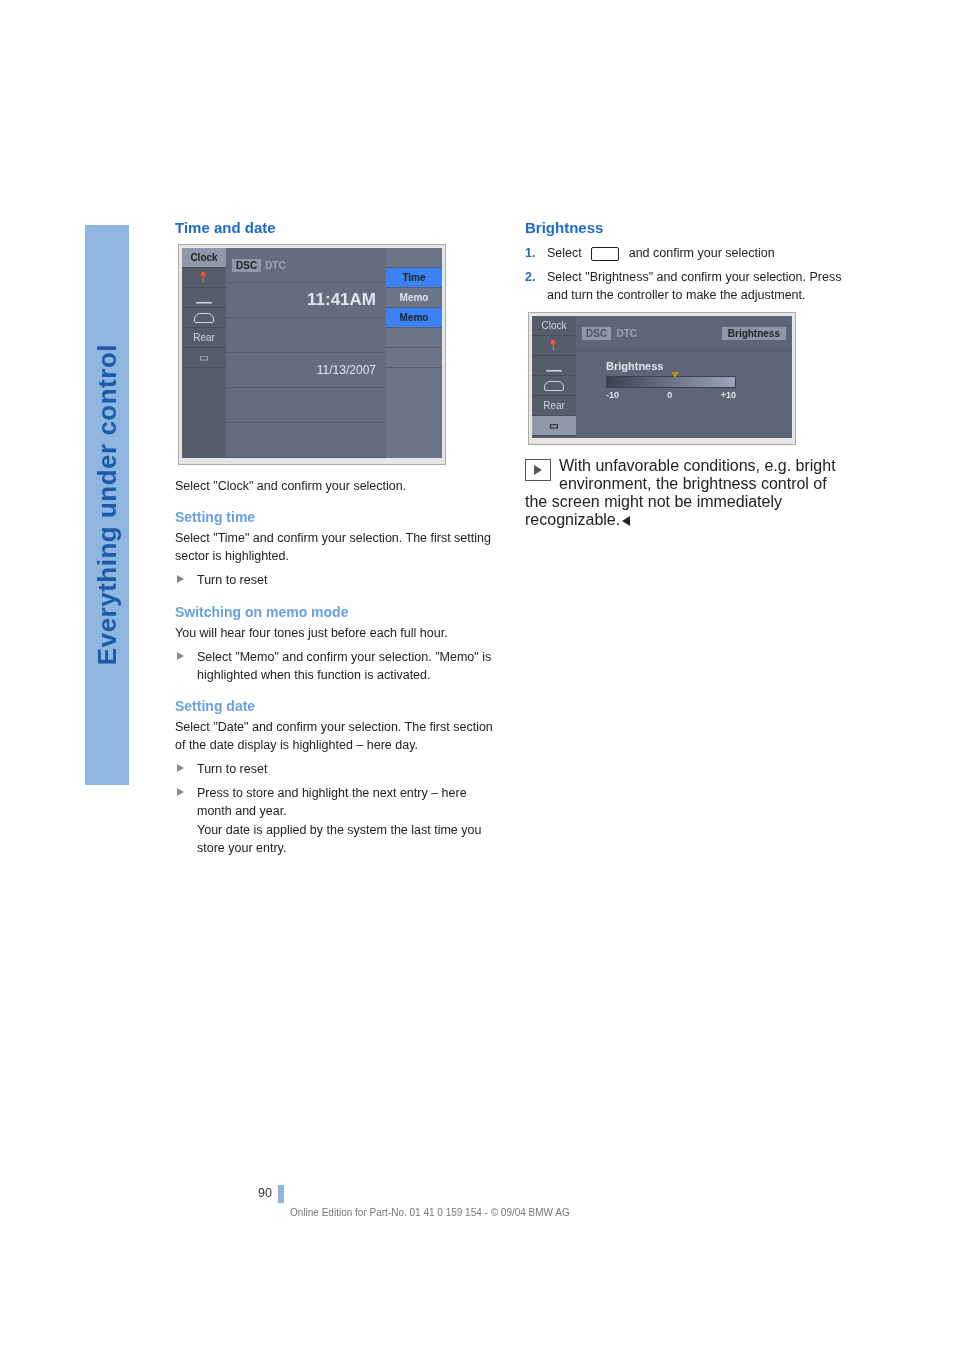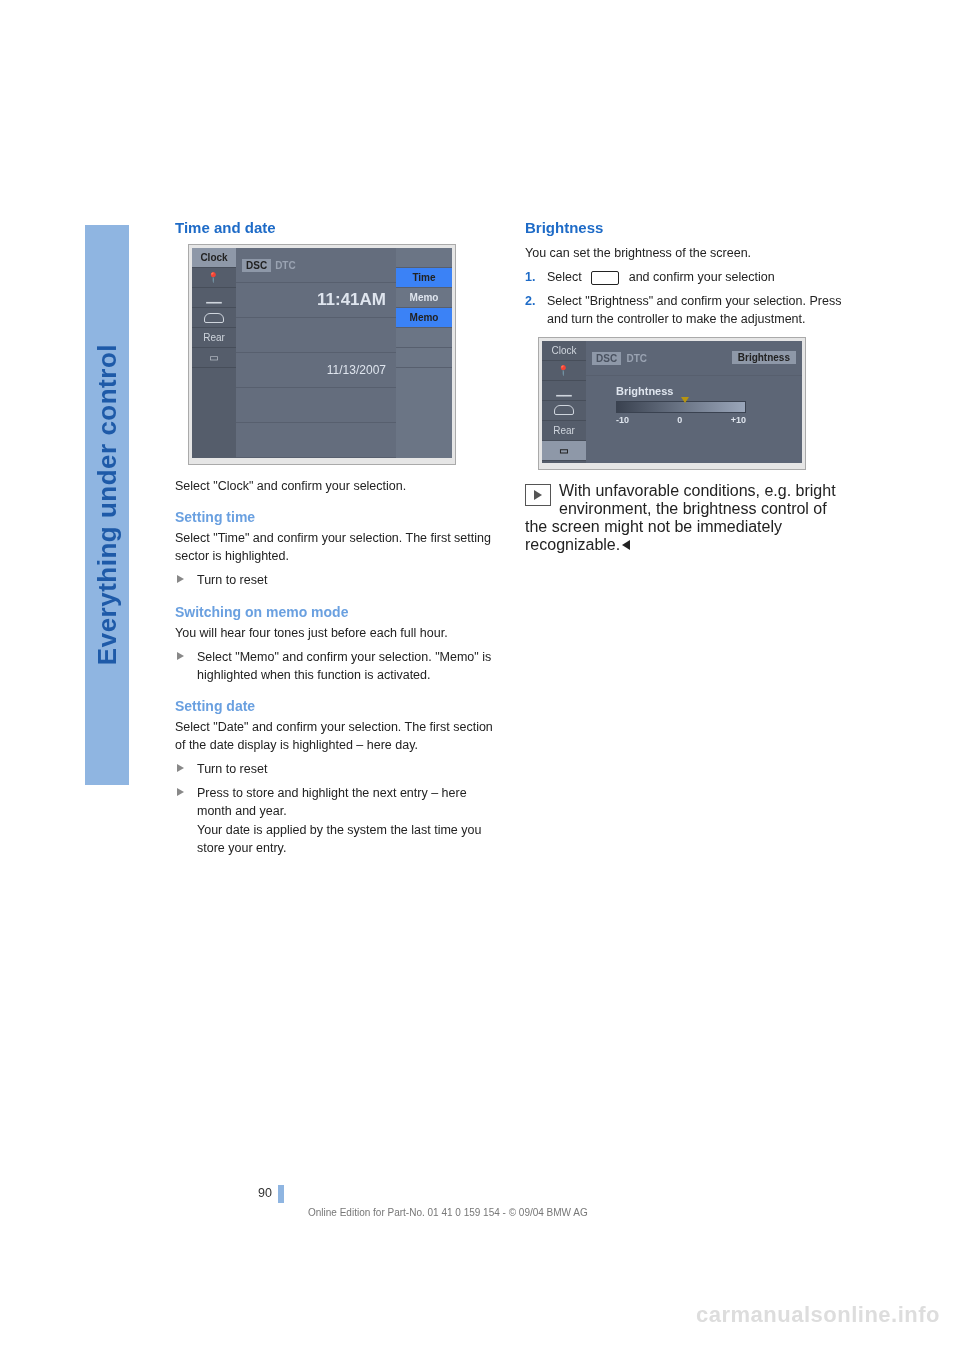--- a/index.html
+++ b/index.html
@@ -60,21 +60,21 @@
   .end-tri {
     display: inline-block; width: 0; height: 0; vertical-align: middle; margin-left: 2px;
     border-top: 5px solid transparent;
     border-bottom: 5px solid transparent;
     border-right: 8px solid #222;
   }
 
   
   .idrive {
     width: 268px; border: 1px solid #aaa; background: #e6e6e6; padding: 3px 3px 6px 3px;
-    margin: 8px 0 12px 13px; font-family: Arial, sans-serif;
+    margin: 8px 0 12px 3px; font-family: Arial, sans-serif;
   }
   .id-body { display: flex; background: #555d6b; }
   .id-left { width: 44px; background: #555d6b; }
   .id-left div { height: 20px; display:flex; align-items:center; justify-content:center; font-size:10px; color:#cfd5dd; border-bottom:1px solid #474e5a; }
   .id-left .sel { background: #8e98a8; color:#222; font-weight:bold; }
   .id-mid { flex:1; background:#646d7d; }
   .id-row { height:35px; border-bottom:1px solid #575f6e; display:flex; align-items:center; justify-content:flex-end; padding-right:10px; color:#dfe5ee; font-size:12px; }
   .id-right { width: 56px; background:#6b7585; }
   .id-right div { height:20px; display:flex; align-items:center; justify-content:center; font-size:10px; color:#dfe5ee; border-bottom:1px solid #575f6e; font-weight:bold; }
   .id-right .sel2 { background:#3b82f6; color:#222; }
@@ -90,21 +90,21 @@
   .br-labels { display:flex; justify-content:space-between; font-size:9px; color:#dfe5ee; margin-top:2px; font-weight:bold; }
 
   .pagenum {
     position: absolute; left: 258px; bottom: 155px;
     font-size: 12.5px; color: #333;
   }
   .pagenum::after {
     content:""; display:inline-block; width:6px; height:18px; background:#8fb5e1; margin-left:6px; vertical-align:middle;
   }
   .footer {
-    position:absolute; left: 308px; bottom: 140px; font-size: 10px; color:#777;
+    position:absolute; left: 290px; bottom: 140px; font-size: 10px; color:#777;
   }
   .watermark {
     position:absolute; right: 20px; bottom: 30px; font-size: 22px; color:#ddd; font-weight:bold; letter-spacing:0.5px;
   }
   .car-icon::before{
     content:""; display:inline-block; width:18px; height:8px; border:1px solid #cfd5dd; border-radius:6px 6px 2px 2px;
   }
 </style>
 </head>
 <body>
@@ -172,21 +172,20 @@
       <p>Select "Date" and confirm your selection. The first section of the date display is highlighted – here day.</p>
       <ul>
         <li><span>Turn to reset</span></li>
         <li><span style="white-space:pre-line">Press to store and highlight the next entry – here month and year.
 Your date is applied by the system the last time you store your entry.</span></li>
       </ul>
     </div>
 
     <div class="col">
       <h3 class="blue">Brightness</h3>
-      <p>You can set the brightness of the screen.</p>
       <ol>
         <li>
           <span class="num">1.</span>
           <span>Select</span>
           <span class="screen-icon"></span>
           <span>and confirm your selection</span>
         </li>
         <li>
           <span class="num">2.</span>
           <span>Select "Brightness" and confirm your selection. Press and turn the controller to make the adjustment.</span>
@@ -231,14 +230,13 @@
 
       <div class="note">
         <span class="note-icon"></span>
         <span>With unfavorable conditions, e.g. bright environment, the brightness control of the screen might not be immediately recognizable.</span><span class="end-tri"></span>
       </div>
     </div>
   </div>
 
   <div class="pagenum">90</div>
   <div class="footer">Online Edition for Part-No. 01 41 0 159 154 - © 09/04 BMW AG</div>
-  <div class="watermark">carmanualsonline.info</div>
 </div>
 
 </body></html>

